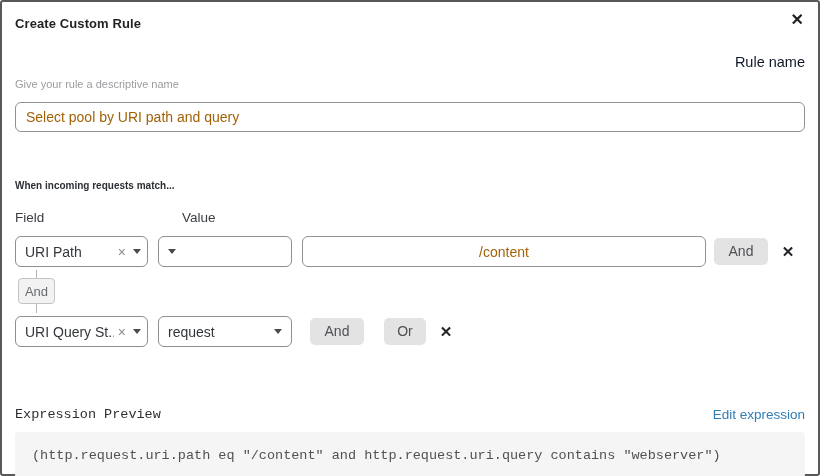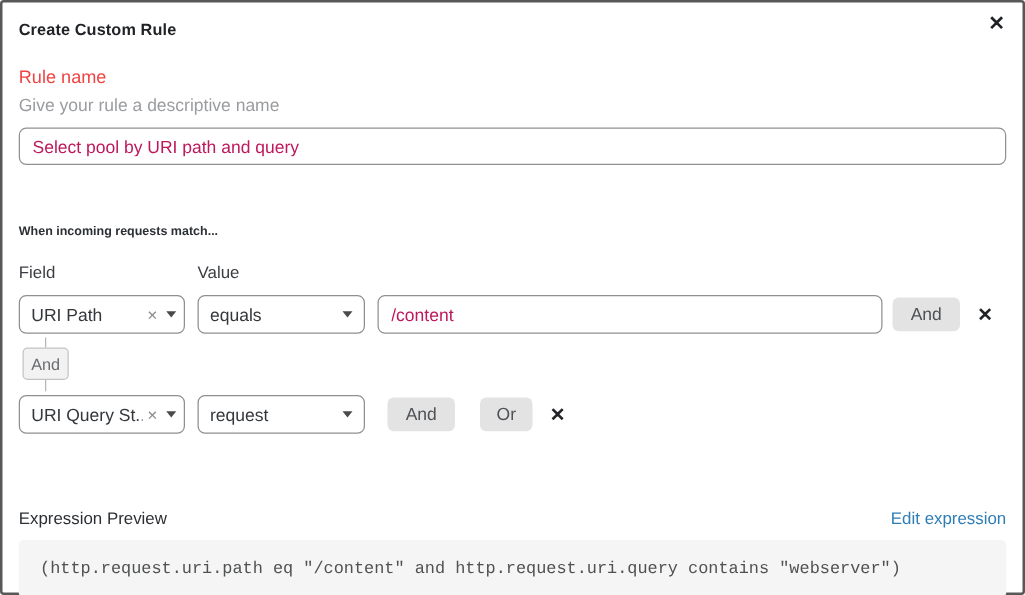--- a/index.html
+++ b/index.html
@@ -14,52 +14,52 @@
 
   .close-btn {
     position:absolute; top:6px; right:10px;
     font-size:16px; font-weight:700; color:#1f2124;
     line-height:20px; padding:2px 4px; cursor:pointer; background:none; border:none;
     font-family:"Liberation Sans", sans-serif;
   }
 
   .title { padding-top:10px; font-size:13px; font-weight:700; color:#1f2124; line-height:23px; letter-spacing:.1px; }
 
-  .rule-label { margin-top:19px; font-size:14.5px; color:#ef4444; line-height:17px; }
-  .rule-hint  { margin-top:5px;  font-size:14px; color:#9a9c9f; line-height:16px; }
+  .rule-label { margin-top:19px; font-size:14.5px; color:#0f172a; line-height:17px;text-align:right; }
+  .rule-hint  { margin-top:5px;  font-size:11px; color:#9a9c9f; line-height:16px; }
 
   .text-input {
     display:block; width:100%; height:30px;
     border:1px solid #919191; border-radius:6px;
-    padding:0 10px; font-size:14px; color:#be185d;
+    padding:0 10px; font-size:14px; color:#a16207;
     font-family:"Liberation Sans", sans-serif; background:#fff; outline:none;
   }
   .rule-input { margin-top:10px; }
 
   .match-heading { margin-top:45px; font-size:10px; font-weight:700; color:#2c2f33; line-height:17px; }
 
-  .col-labels { margin-top:16px; display:flex; font-size:13.5px; color:#3a3d41; line-height:15px; }
+  .col-labels { margin-top:16px; display:flex; font-size:13.5px; color:#3a3d41; line-height:15px;gap:24px; }
   .col-labels .lab-field    { width:143px; }
   .col-labels .lab-operator { width:144px; }
   .col-labels .lab-value    { flex:1; }
 
   .cond-row { margin-top:8px; display:flex; align-items:center; height:37px; }
 
   .select-box {
     position:relative; height:31px; border:1px solid #8f8f8f; border-radius:6px;
     background:#fff; display:flex; align-items:center; cursor:pointer;
     font-size:14px; color:#33363a;
   }
   .field-select    { width:133px; margin-right:10px; padding:0 6px 0 9px; }
   .operator-select { width:134px; margin-right:10px; padding:0 9px; }
   .select-text { flex:1; white-space:nowrap; overflow:hidden; }
   .clear-x { font-size:14px; color:#8b8b8b; margin:0 7px 0 4px; line-height:1; }
   .caret { width:0; height:0; border-left:4.5px solid transparent; border-right:4.5px solid transparent; border-top:5.5px solid #4a4a4a; }
 
-  .value-input { flex:1; height:31px; }
+  .value-input { flex:1; height:31px;text-align:center; }
 
   .logic-btn {
     height:27px; border:none; border-radius:5px; background:#e3e3e3;
     color:#4e5155; font-size:14px; cursor:pointer; font-family:"Liberation Sans", sans-serif;
     line-height:27px;
   }
   .and-btn { width:54px; margin-left:8px; }
   .or-btn  { width:42px; margin-left:20px; }
 
   .remove-x {
@@ -73,21 +73,21 @@
     width:37px; height:26px; background:#f2f2f2; border:1px solid #c3c3c3; border-radius:4px;
     font-size:13px; color:#696c70; display:flex; align-items:center; justify-content:center;
   }
   .connector-wrap::before, .connector-wrap::after {
     content:""; position:absolute; left:18px; width:1px; background:#b5b5b5;
   }
   .connector-wrap::before { top:-8px; height:8px; }
   .connector-wrap::after  { bottom:-9px; height:9px; }
 
   .preview-header { margin-top:57px; display:flex; justify-content:space-between; align-items:flex-end; }
-  .preview-label { font-size:13.5px; color:#2c2f33; line-height:16px; }
+  .preview-label { font-size:13.5px; color:#2c2f33; line-height:16px;font-family:Liberation Mono, monospace; }
   .edit-link { font-size:13.5px; color:#2f7db5; text-decoration:none; line-height:16px; cursor:pointer;margin-left:24px; }
 
   .code-block {
     margin-top:9px; height:46px; background:#f5f5f5; border-radius:4px;
     display:flex; align-items:center; padding:0 17px;
     font-family:"Liberation Mono","DejaVu Sans Mono", monospace;
     font-size:13.5px; color:#4f5153; white-space:nowrap; overflow:hidden;
   }
 </style>
 </head>
@@ -110,21 +110,20 @@
     <div class="lab-value">Value</div>
   </div>
 
   <div class="cond-row">
     <div class="select-box field-select">
       <span class="select-text">URI Path</span>
       <span class="clear-x">×</span>
       <span class="caret"></span>
     </div>
     <div class="select-box operator-select">
-      <span class="select-text">equals</span>
       <span class="caret"></span>
     </div>
     <input class="text-input value-input" type="text" value="/content" style="">
     <button class="logic-btn and-btn">And</button>
     <button class="remove-x">✕</button>
   </div>
 
   <div class="connector-wrap">
     <div class="connector-badge">And</div>
   </div>

